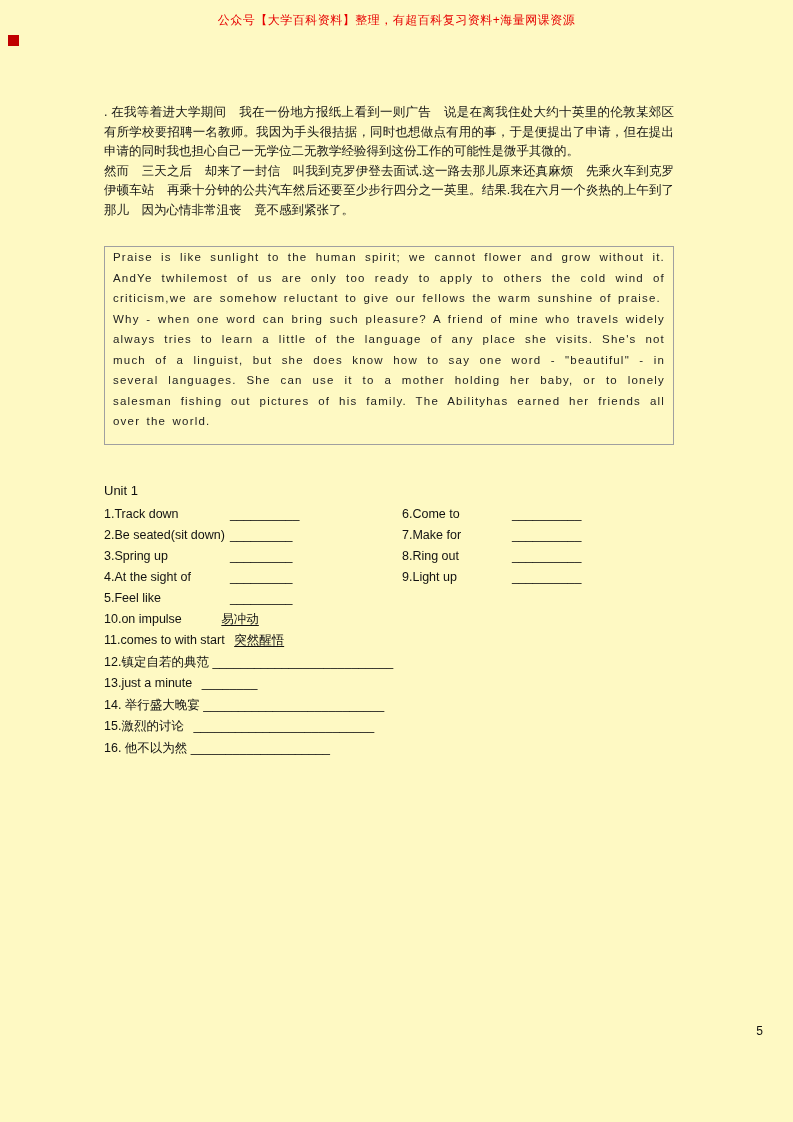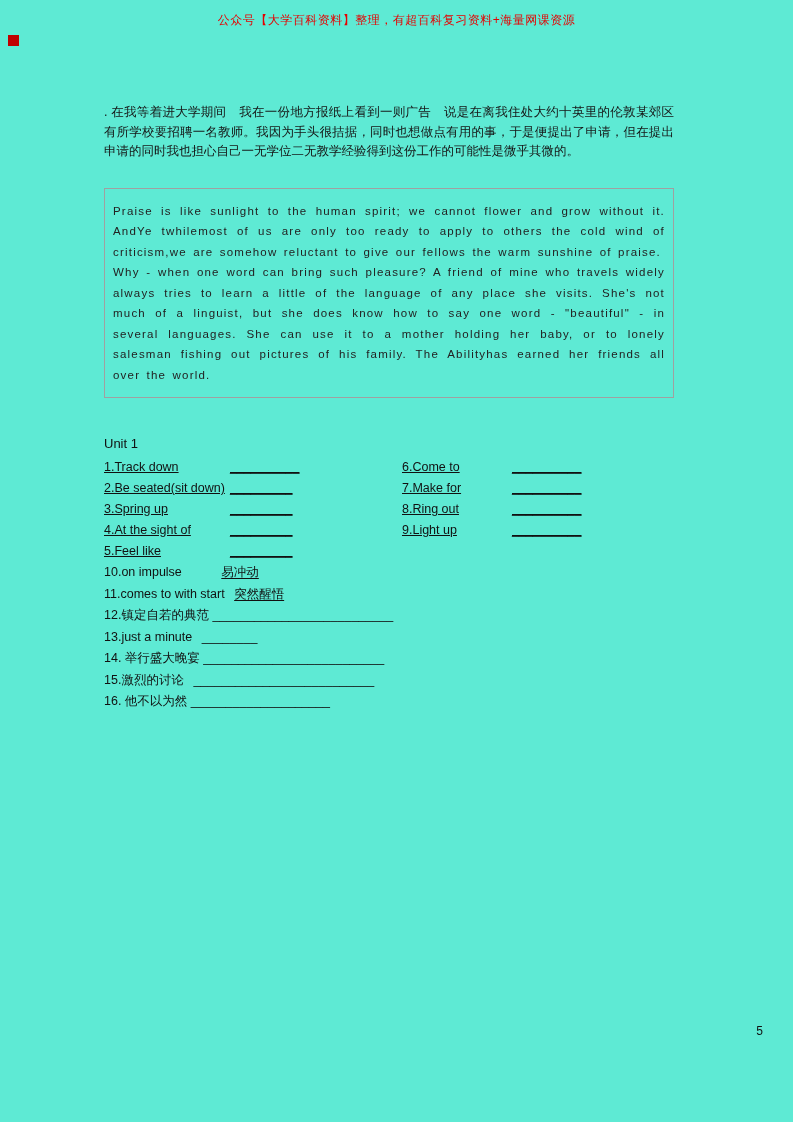--- a/index.html
+++ b/index.html
@@ -1,20 +1,20 @@
 <!DOCTYPE html>
 <html><head>
 <meta charset="utf-8">
 <style>
   html, body { margin: 0; padding: 0; background: #ffffff; }
   .page {
     position: relative;
     width: 793px;
     height: 1122px;
-    background: #5eead4;
+    background: #fef9c3;
     margin: 0 auto;
     font-family: "Liberation Sans", sans-serif;
     color: #111111;
     overflow: hidden;
   }
   .top-header {
     position: absolute;
     top: 12px;
     left: 0;
     right: 0;
@@ -41,42 +41,42 @@
     margin: 0;
     font-size: 12.5px;
     line-height: 19.5px;
     text-align: justify;
     color: #151515;
   }
   .en-box {
     margin-top: 26px;
     margin-bottom: 38px;
     border: 1px solid #a0a0a0;
-    padding: 12px 8px 12px 8px;
+    padding: 0 8px 12px 8px;
   }
   .en {
     margin: 0;
     font-size: 11.5px;
     line-height: 20.5px;
     text-align: justify;
     letter-spacing: 1.2px;
     word-spacing: 2px;
     color: #222222;
   }
   .unit-title {
     margin: 24px 0 6px 0;
     font-size: 13px;
   }
   .two-col {
     display: grid;
     grid-template-columns: 126px 172px 110px 1fr;
     font-size: 12.5px;
     line-height: 21px;
   }
-  .two-col .cell { white-space: nowrap; text-decoration: underline; }
+  .two-col .cell { white-space: nowrap; }
   .list-rows {
     font-size: 12.5px;
     line-height: 21.5px;
   }
   .vrow { white-space: nowrap; }
   .answer {
     text-decoration: underline;
     text-underline-offset: 2px;
   }
   .ml36 { margin-left: 36px; }
@@ -95,20 +95,21 @@
 <body>
 
 <div class="page">
 
   <div class="top-header">公众号【大学百科资料】整理，有超百科复习资料+海量网课资源</div>
   <div class="red-square"></div>
 
   <div class="content">
 
     <p class="zh">. 在我等着进大学期间　我在一份地方报纸上看到一则广告　说是在离我住处大约十英里的伦敦某郊区　有所学校要招聘一名教师。我因为手头很拮据，同时也想做点有用的事，于是便提出了申请，但在提出申请的同时我也担心自己一无学位二无教学经验得到这份工作的可能性是微乎其微的。</p>
+    <p class="zh">然而　三天之后　却来了一封信　叫我到克罗伊登去面试.这一路去那儿原来还真麻烦　先乘火车到克罗伊顿车站　再乘十分钟的公共汽车然后还要至少步行四分之一英里。结果.我在六月一个炎热的上午到了那儿　因为心情非常沮丧　竟不感到紧张了。</p>
 
     <div class="en-box">
       <p class="en">Praise is like sunlight to the human spirit; we cannot flower and grow without it. AndYe twhilemost of us are only too ready to apply to others the cold wind of criticism,we are somehow reluctant to give our fellows the warm sunshine of praise.</p>
       <p class="en">Why - when one word can bring such pleasure? A friend of mine who travels widely always tries to learn a little of the language of any place she visits. She's not much of a linguist, but she does know how to say one word - "beautiful" - in several languages. She can use it to a mother holding her baby, or to lonely salesman fishing out pictures of his family. The Abilityhas earned her friends all over the world.</p>
     </div>
 
 
     <p class="unit-title">Unit 1</p>
 
     <div class="two-col">

